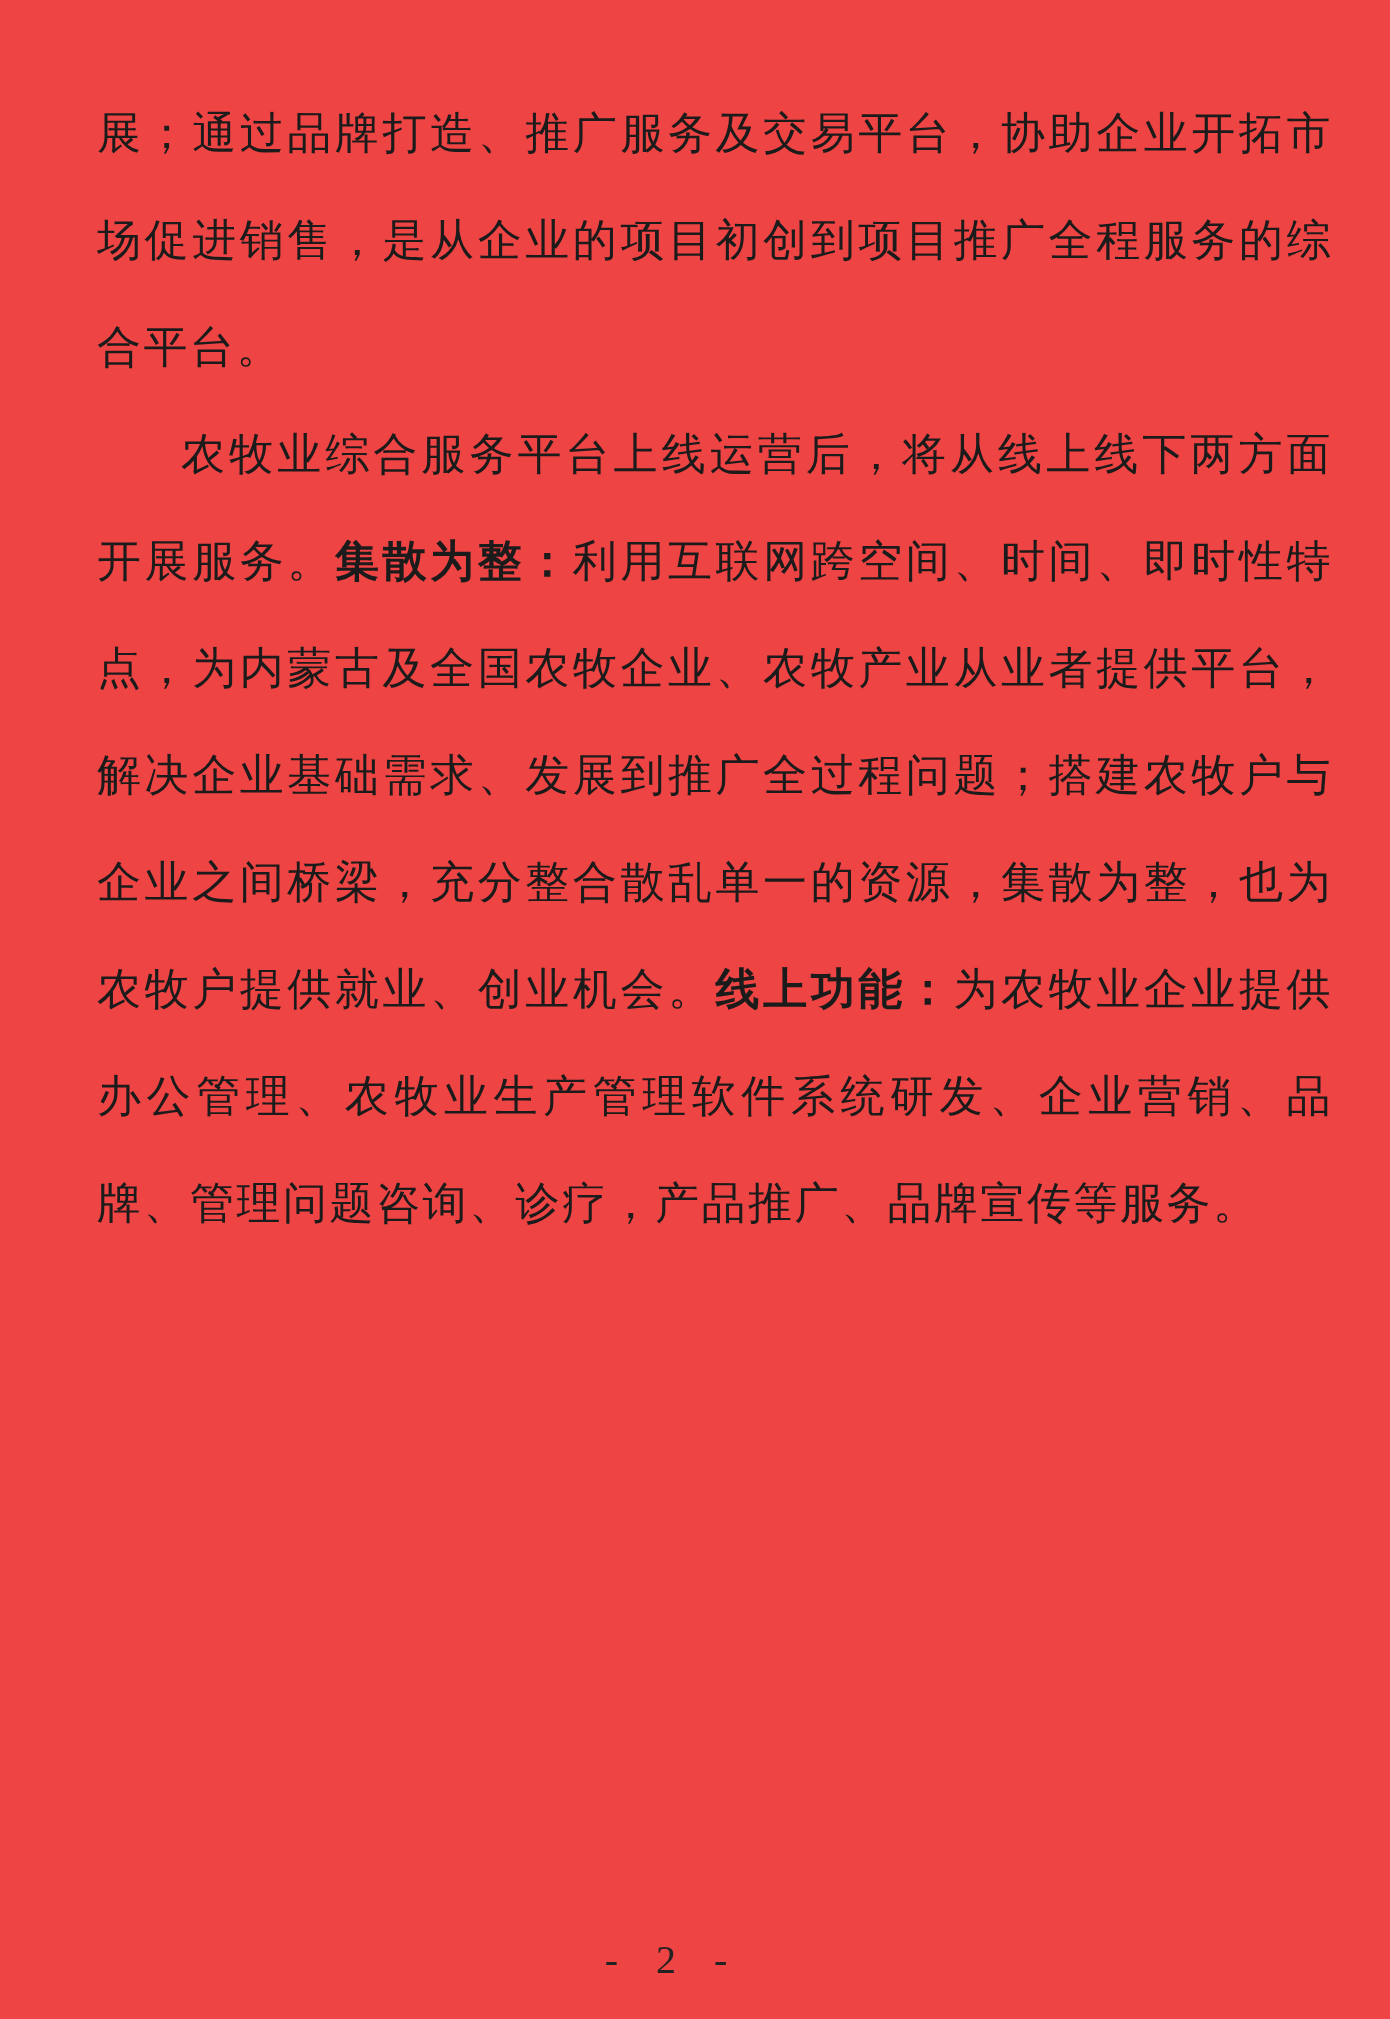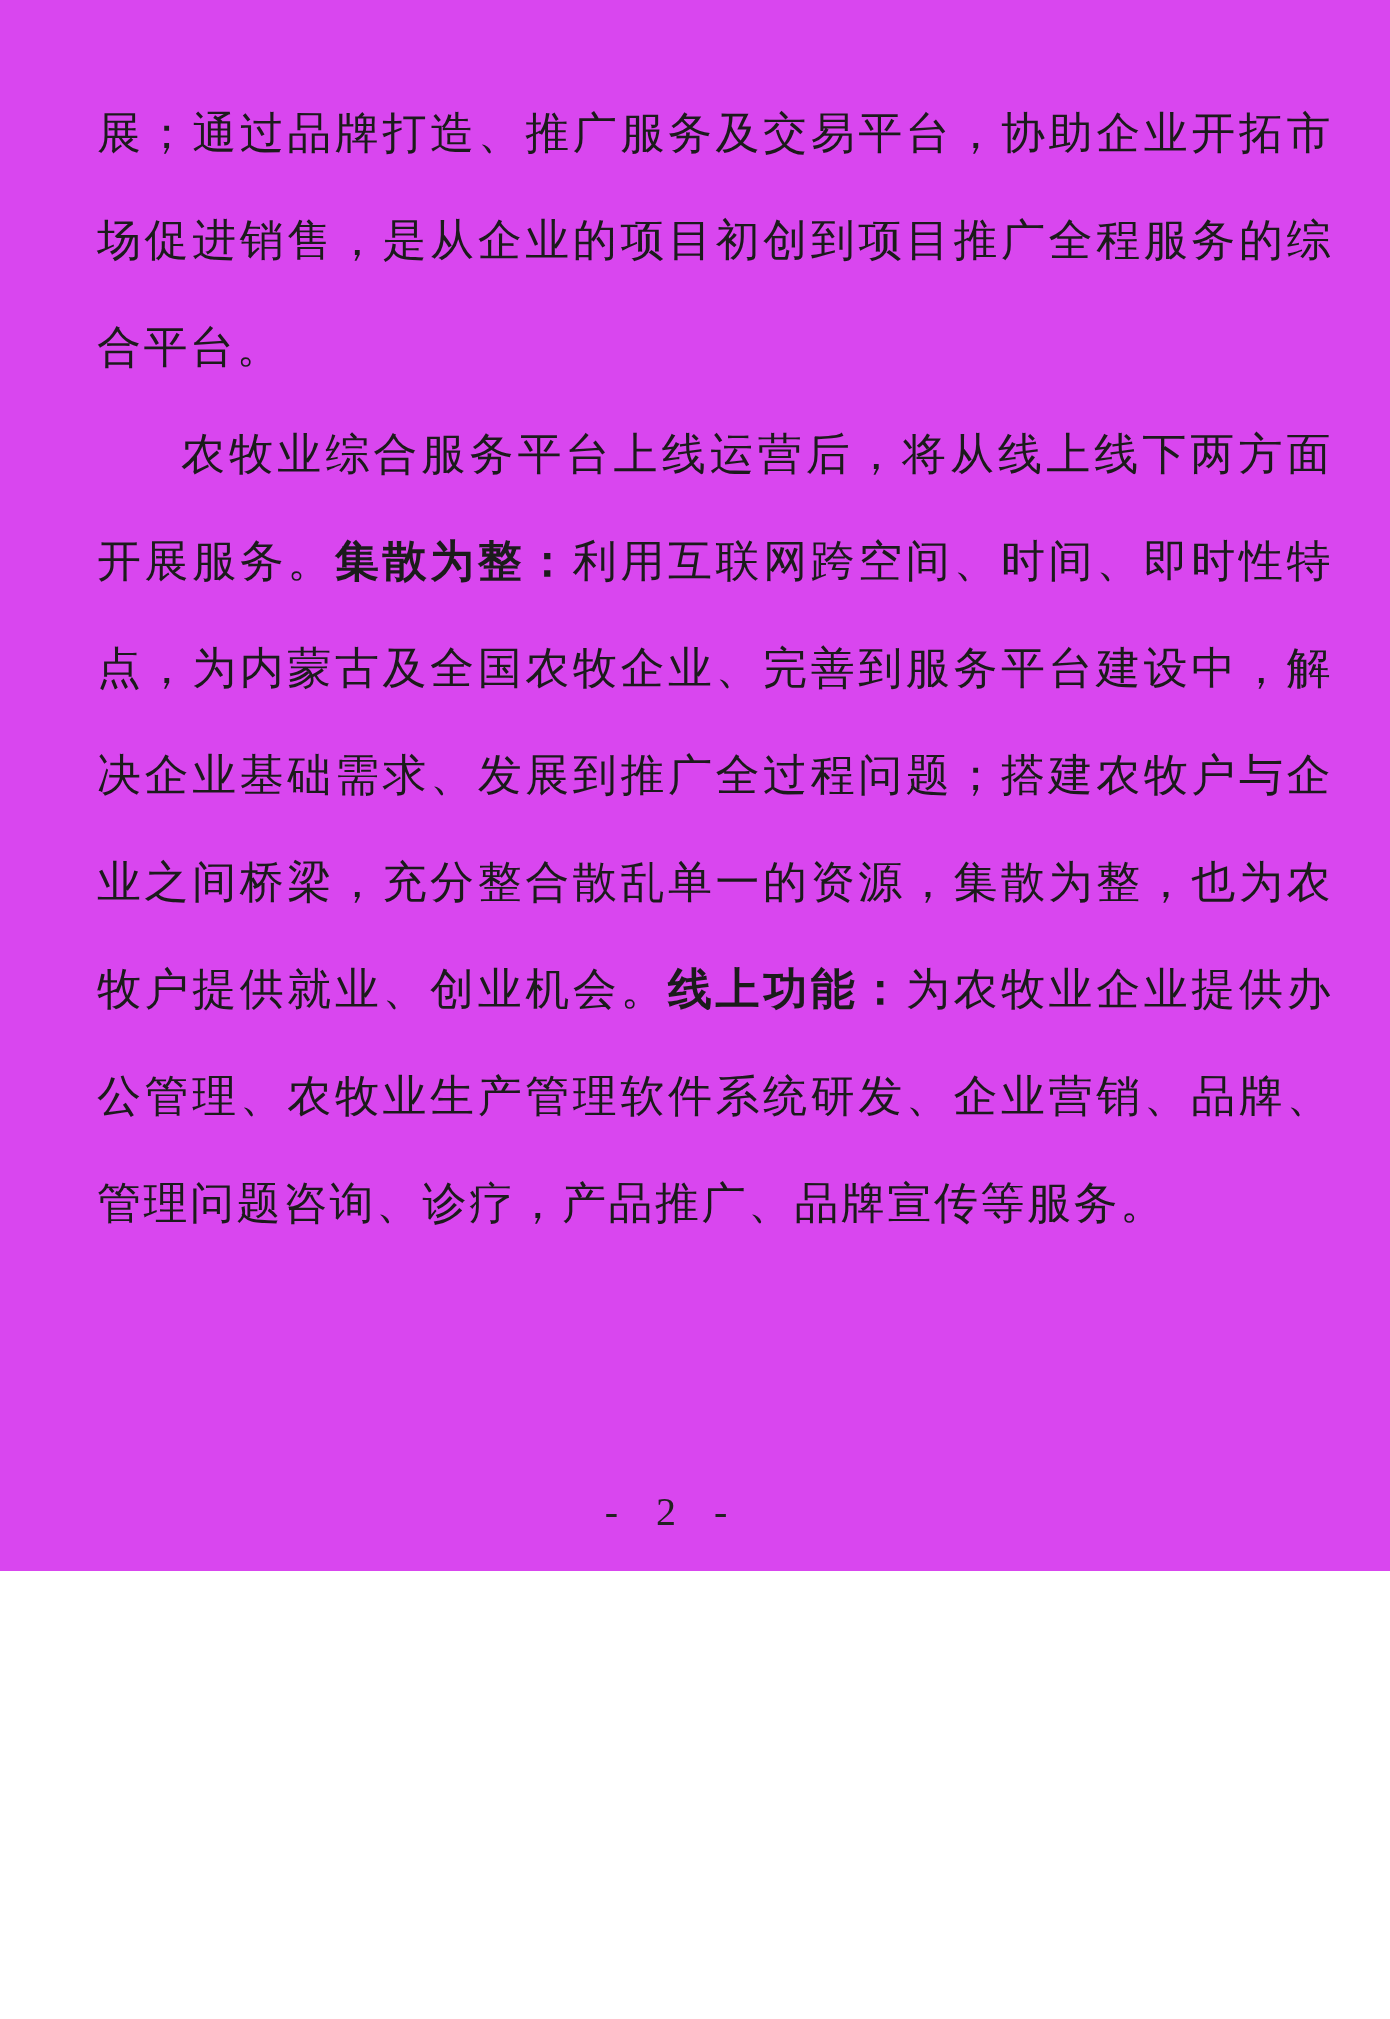--- a/index.html
+++ b/index.html
@@ -1,23 +1,23 @@
 <!DOCTYPE html>
 <html lang="zh"><head>
 <meta charset="utf-8">
 <style>
   html, body { margin: 0; padding: 0; }
   body { background: #ffffff; }
 
   .page {
     position: relative;
     width: 1390px;
-    height: 1571px;
+    height: 2019px;
     margin: 0 auto;
-    background: #d946ef;
+    background: #ef4444;
     overflow: hidden;
     font-family: "Liberation Serif", "DejaVu Serif", serif;
     color: #1b1b1b;
   }
 
   .text-block {
     position: absolute;
     top: 80px;
     left: 97px;
     width: 1236px;
@@ -55,20 +55,20 @@
 </style>
 </head>
 <body>
 
 <div class="page">
 
   <div class="text-block">
 
     <p class="para"><span>展；通过品牌打造、推广服务及交易平台，协助企业开拓市场促进销售，是从企业的项目初创到项目推广全程服务的综合平台。</span></p>
 
-    <p class="para indent"><span>农牧业综合服务平台上线运营后，将从线上线下两方面开展服务。</span><b>集散为整：</b><span>利用互联网跨空间、时间、即时性特点，为内蒙古及全国农牧企业、完善到服务平台建设中，解决企业基础需求、发展到推广全过程问题；搭建农牧户与企业之间桥梁，充分整合散乱单一的资源，集散为整，也为农牧户提供就业、创业机会。</span><b>线上功能：</b><span>为农牧业企业提供办公管理、农牧业生产管理软件系统研发、企业营销、品牌、管理问题咨询、诊疗，产品推广、品牌宣传等服务。</span></p>
+    <p class="para indent"><span>农牧业综合服务平台上线运营后，将从线上线下两方面开展服务。</span><b>集散为整：</b><span>利用互联网跨空间、时间、即时性特点，为内蒙古及全国农牧企业、农牧产业从业者提供平台，解决企业基础需求、发展到推广全过程问题；搭建农牧户与企业之间桥梁，充分整合散乱单一的资源，集散为整，也为农牧户提供就业、创业机会。</span><b>线上功能：</b><span>为农牧业企业提供办公管理、农牧业生产管理软件系统研发、企业营销、品牌、管理问题咨询、诊疗，产品推广、品牌宣传等服务。</span></p>
 
 
   </div>
 
   <div class="page-number">- 2 -</div>
 
 </div>
 
 </body></html>

